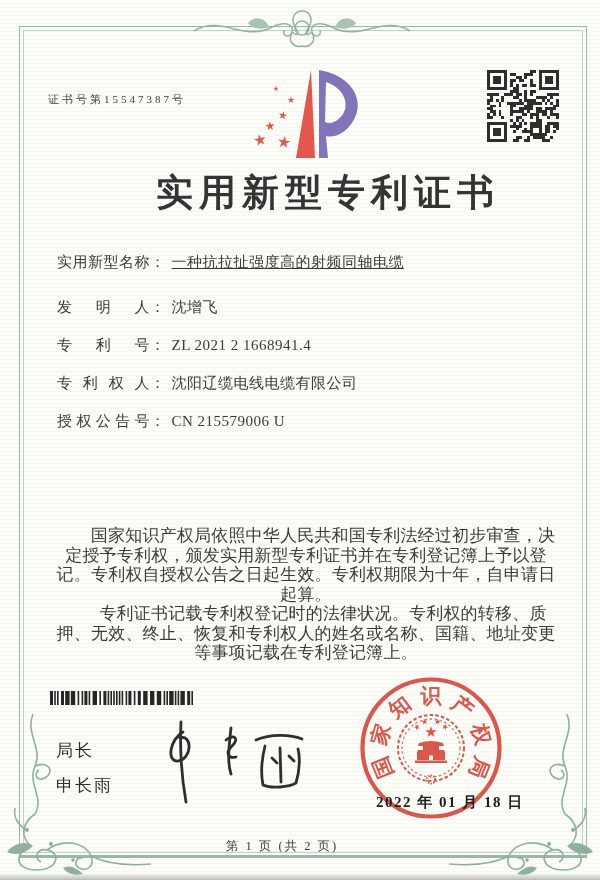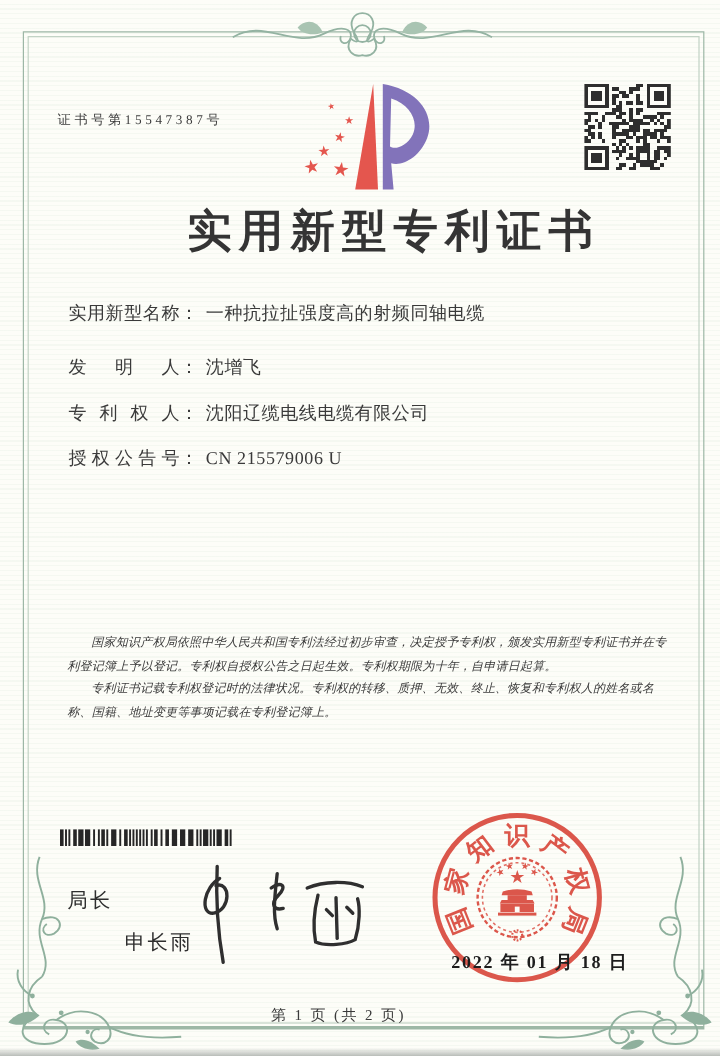--- a/index.html
+++ b/index.html
@@ -41,39 +41,39 @@
   .logo{position:absolute;left:238px;top:66px;width:124px;height:100px;}
   .qr{position:absolute;left:487px;top:70px;width:72px;height:72px;}
   .title{
     position:absolute;left:0;top:168px;width:100%;
     text-align:center;font-size:37px;font-weight:600;
     letter-spacing:6px;color:#343434;margin:0;padding-left:28px;
   }
   
   .fields{position:absolute;left:57px;top:252px;width:500px;font-size:15px;color:#3a3a3a;}
   .frow{white-space:nowrap;line-height:20px;margin-bottom:18px;letter-spacing:.5px;}
-  .frow.first{margin-bottom:25px;}
+  .frow.first{margin-bottom:25px;text-decoration:underline;}
   .frow.grant{margin-top:6px;display:flex;}
   .grant-a{width:240px;flex:0 0 240px;}
   .flabel{display:inline-block;width:93px;text-align:justify;text-align-last:justify;vertical-align:top;}
   .fcolon{display:inline-block;margin-right:6px;}
   
   .body-text{position:absolute;left:56px;top:526px;width:500px;}
   .body-text p{
-    margin:0;font-size:10px;line-height:19.5px;letter-spacing:.2px;
-    text-indent:2em;color:#3b3b3b;font-style:italic;
+    margin:0;font-size:17px;line-height:19.5px;letter-spacing:.2px;
+    text-indent:2em;color:#3b3b3b;text-align:center;
   }
   
   .barcode{position:absolute;left:50px;top:691px;width:146px;height:14px;}
   .signer{
     position:absolute;left:56px;top:739px;
     font-family:"Liberation Sans","DejaVu Sans",sans-serif;
     font-size:17px;color:#2e2e2e;letter-spacing:2px;
   }
-  .signer .name{margin-top:12px;margin-left:48px;}
+  .signer .name{margin-top:12px;}
   .signature{position:absolute;left:150px;top:712px;width:170px;height:100px;}
   .seal{position:absolute;left:356px;top:673px;width:150px;height:150px;opacity:.92;}
   .seal-char{
     font-size:21px;font-weight:bold;fill:#d9493d;
     text-anchor:middle;dominant-baseline:central;
     font-family:"Liberation Serif","DejaVu Serif",serif;
   }
   .seal-date{
     position:absolute;left:376px;top:793px;z-index:5;
     font-size:15px;letter-spacing:1.5px;color:#1d1d1d;font-weight:600;
@@ -379,20 +379,23 @@
   <h1 class="title">实用新型专利证书</h1>
 
   <div class="fields">
     <div class="frow first">
       <span class="flabel">实用新型名称</span><span class="fcolon">：</span><span class="fvalue">一种抗拉扯强度高的射频同轴电缆</span>
     </div>
     <div class="frow">
       <span class="flabel">发明人</span><span class="fcolon">：</span><span class="fvalue">沈增飞</span>
     </div>
     <div class="frow">
+      <span class="flabel">专利号</span><span class="fcolon">：</span><span class="fvalue">ZL 2021 2 1668941.4</span>
+    </div>
+    <div class="frow">
       <span class="flabel">专利权人</span><span class="fcolon">：</span><span class="fvalue">沈阳辽缆电线电缆有限公司</span>
     </div>
     <div class="frow grant">
       <span class="grant-b">
         <span class="flabel">授权公告号</span><span class="fcolon">：</span><span class="fvalue">CN 215579006 U</span>
       </span>
     </div>
   </div>
 
   <div class="body-text">

